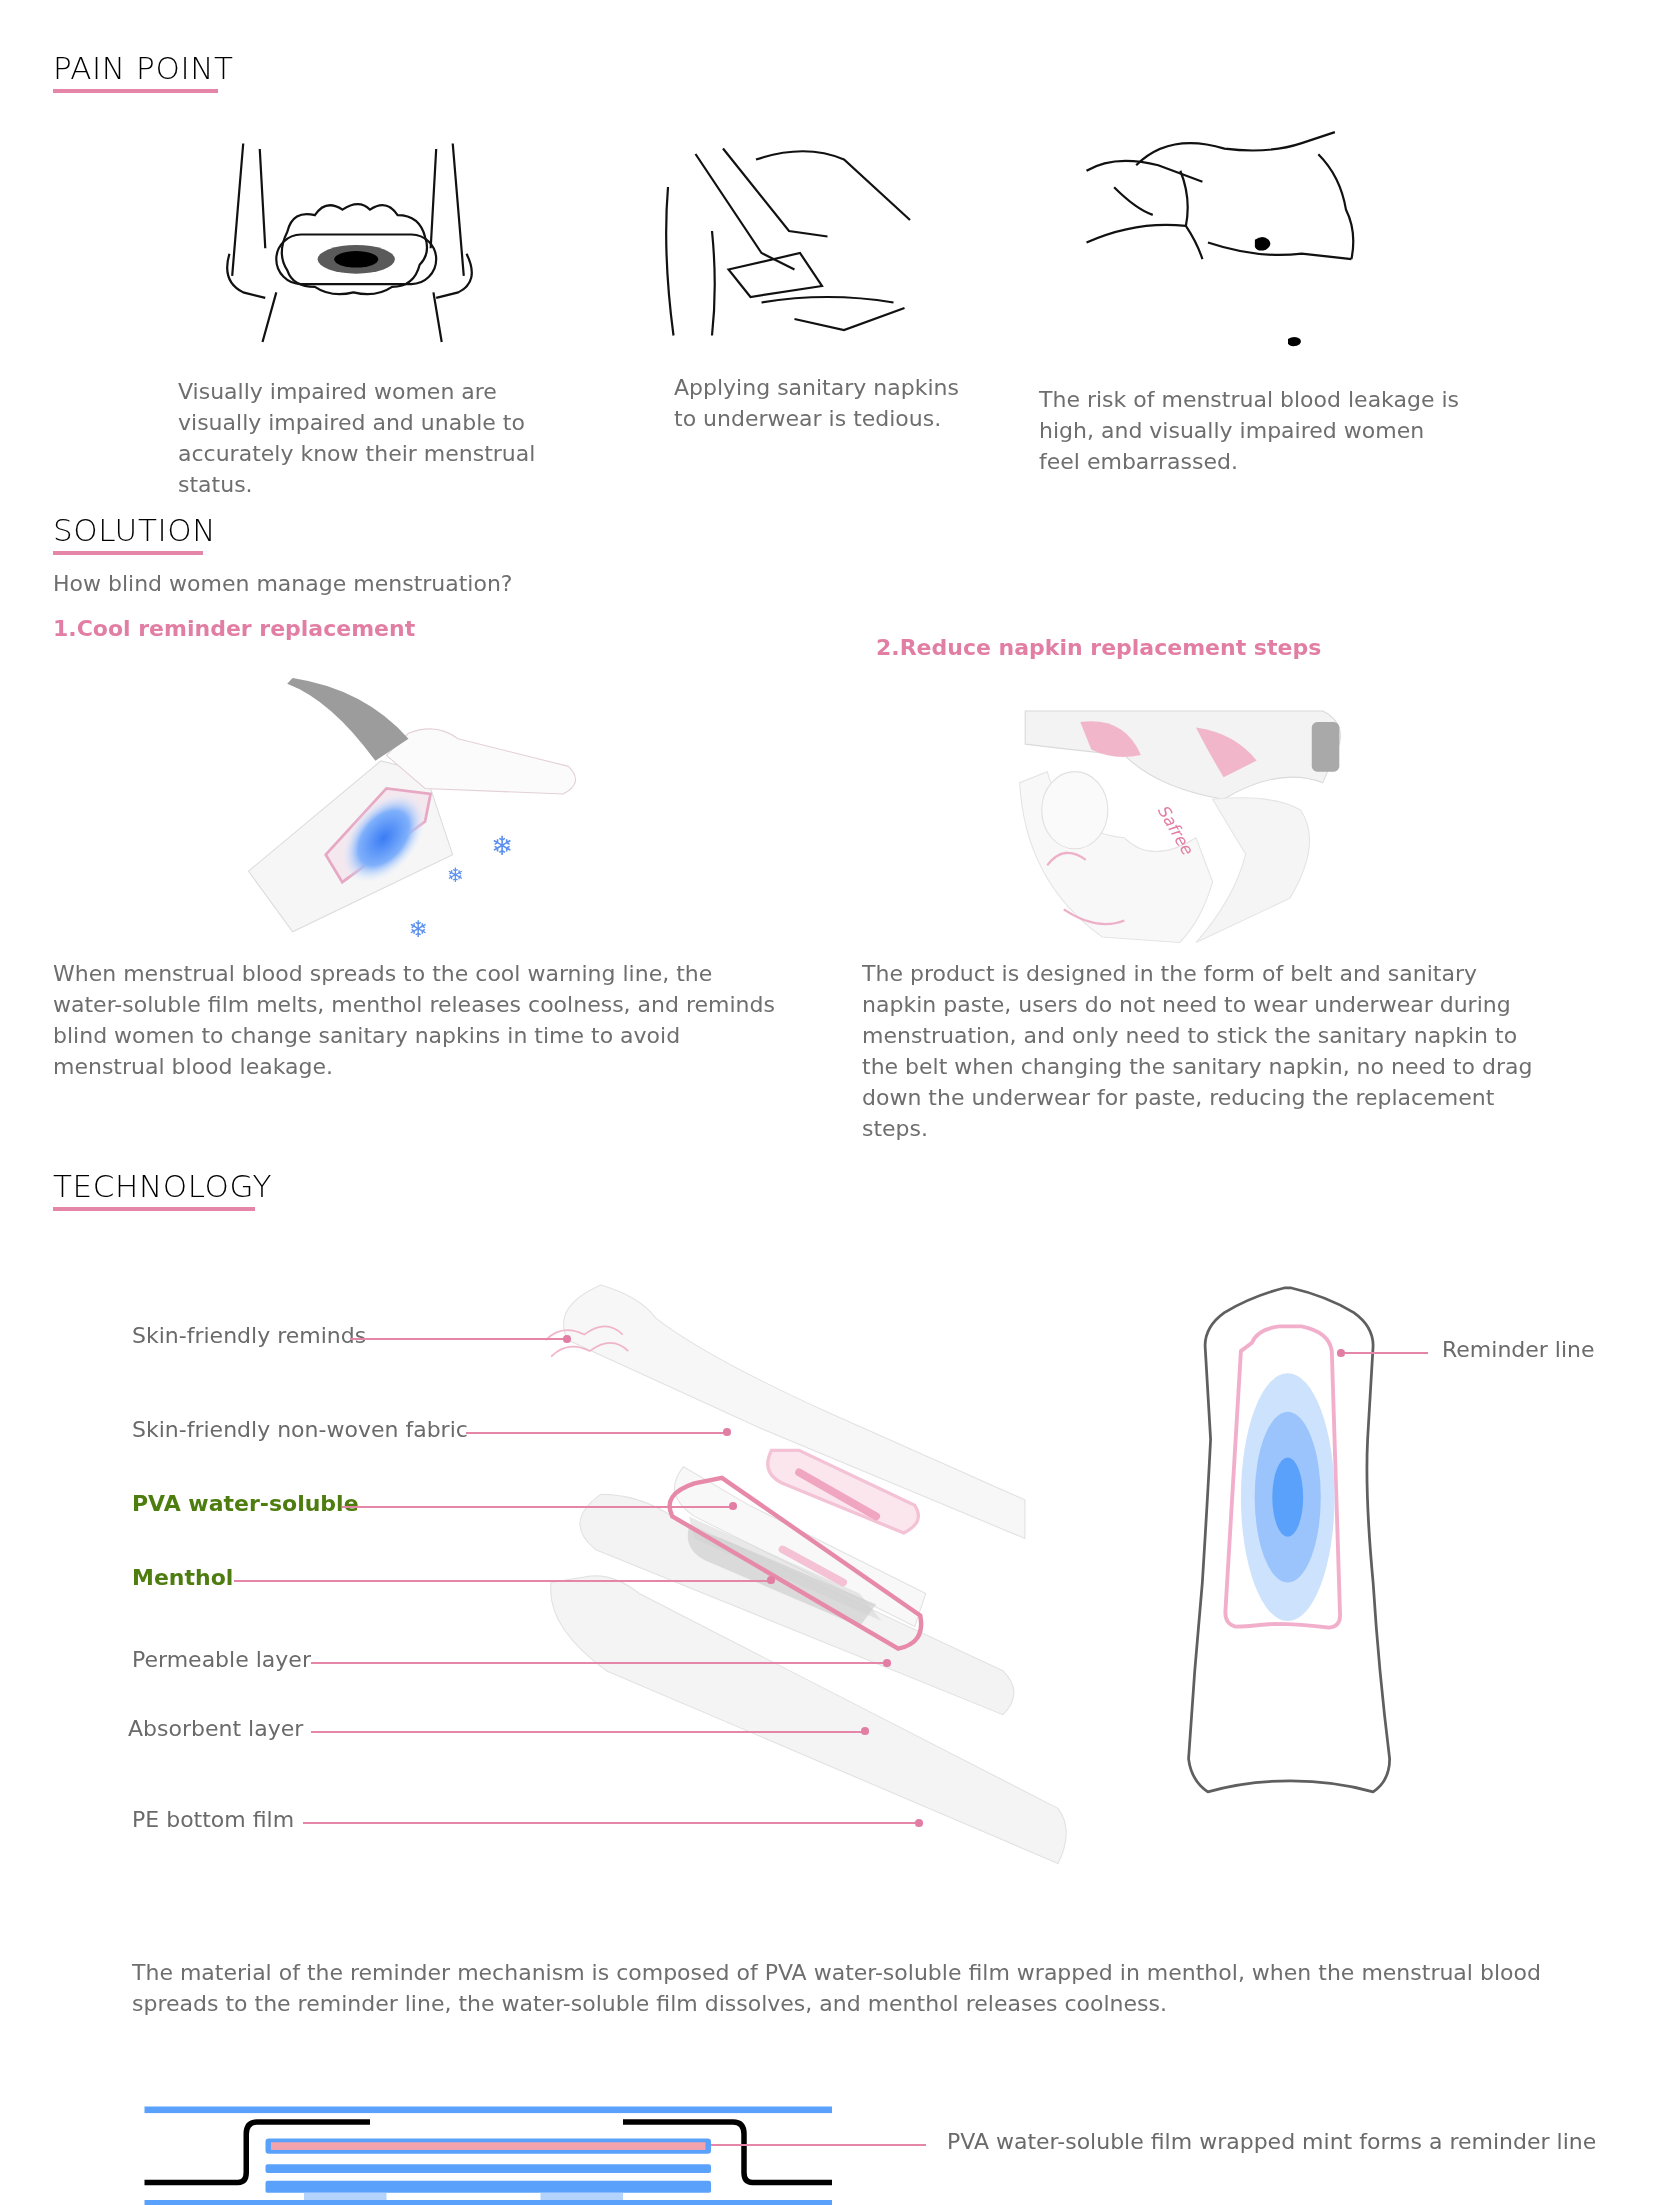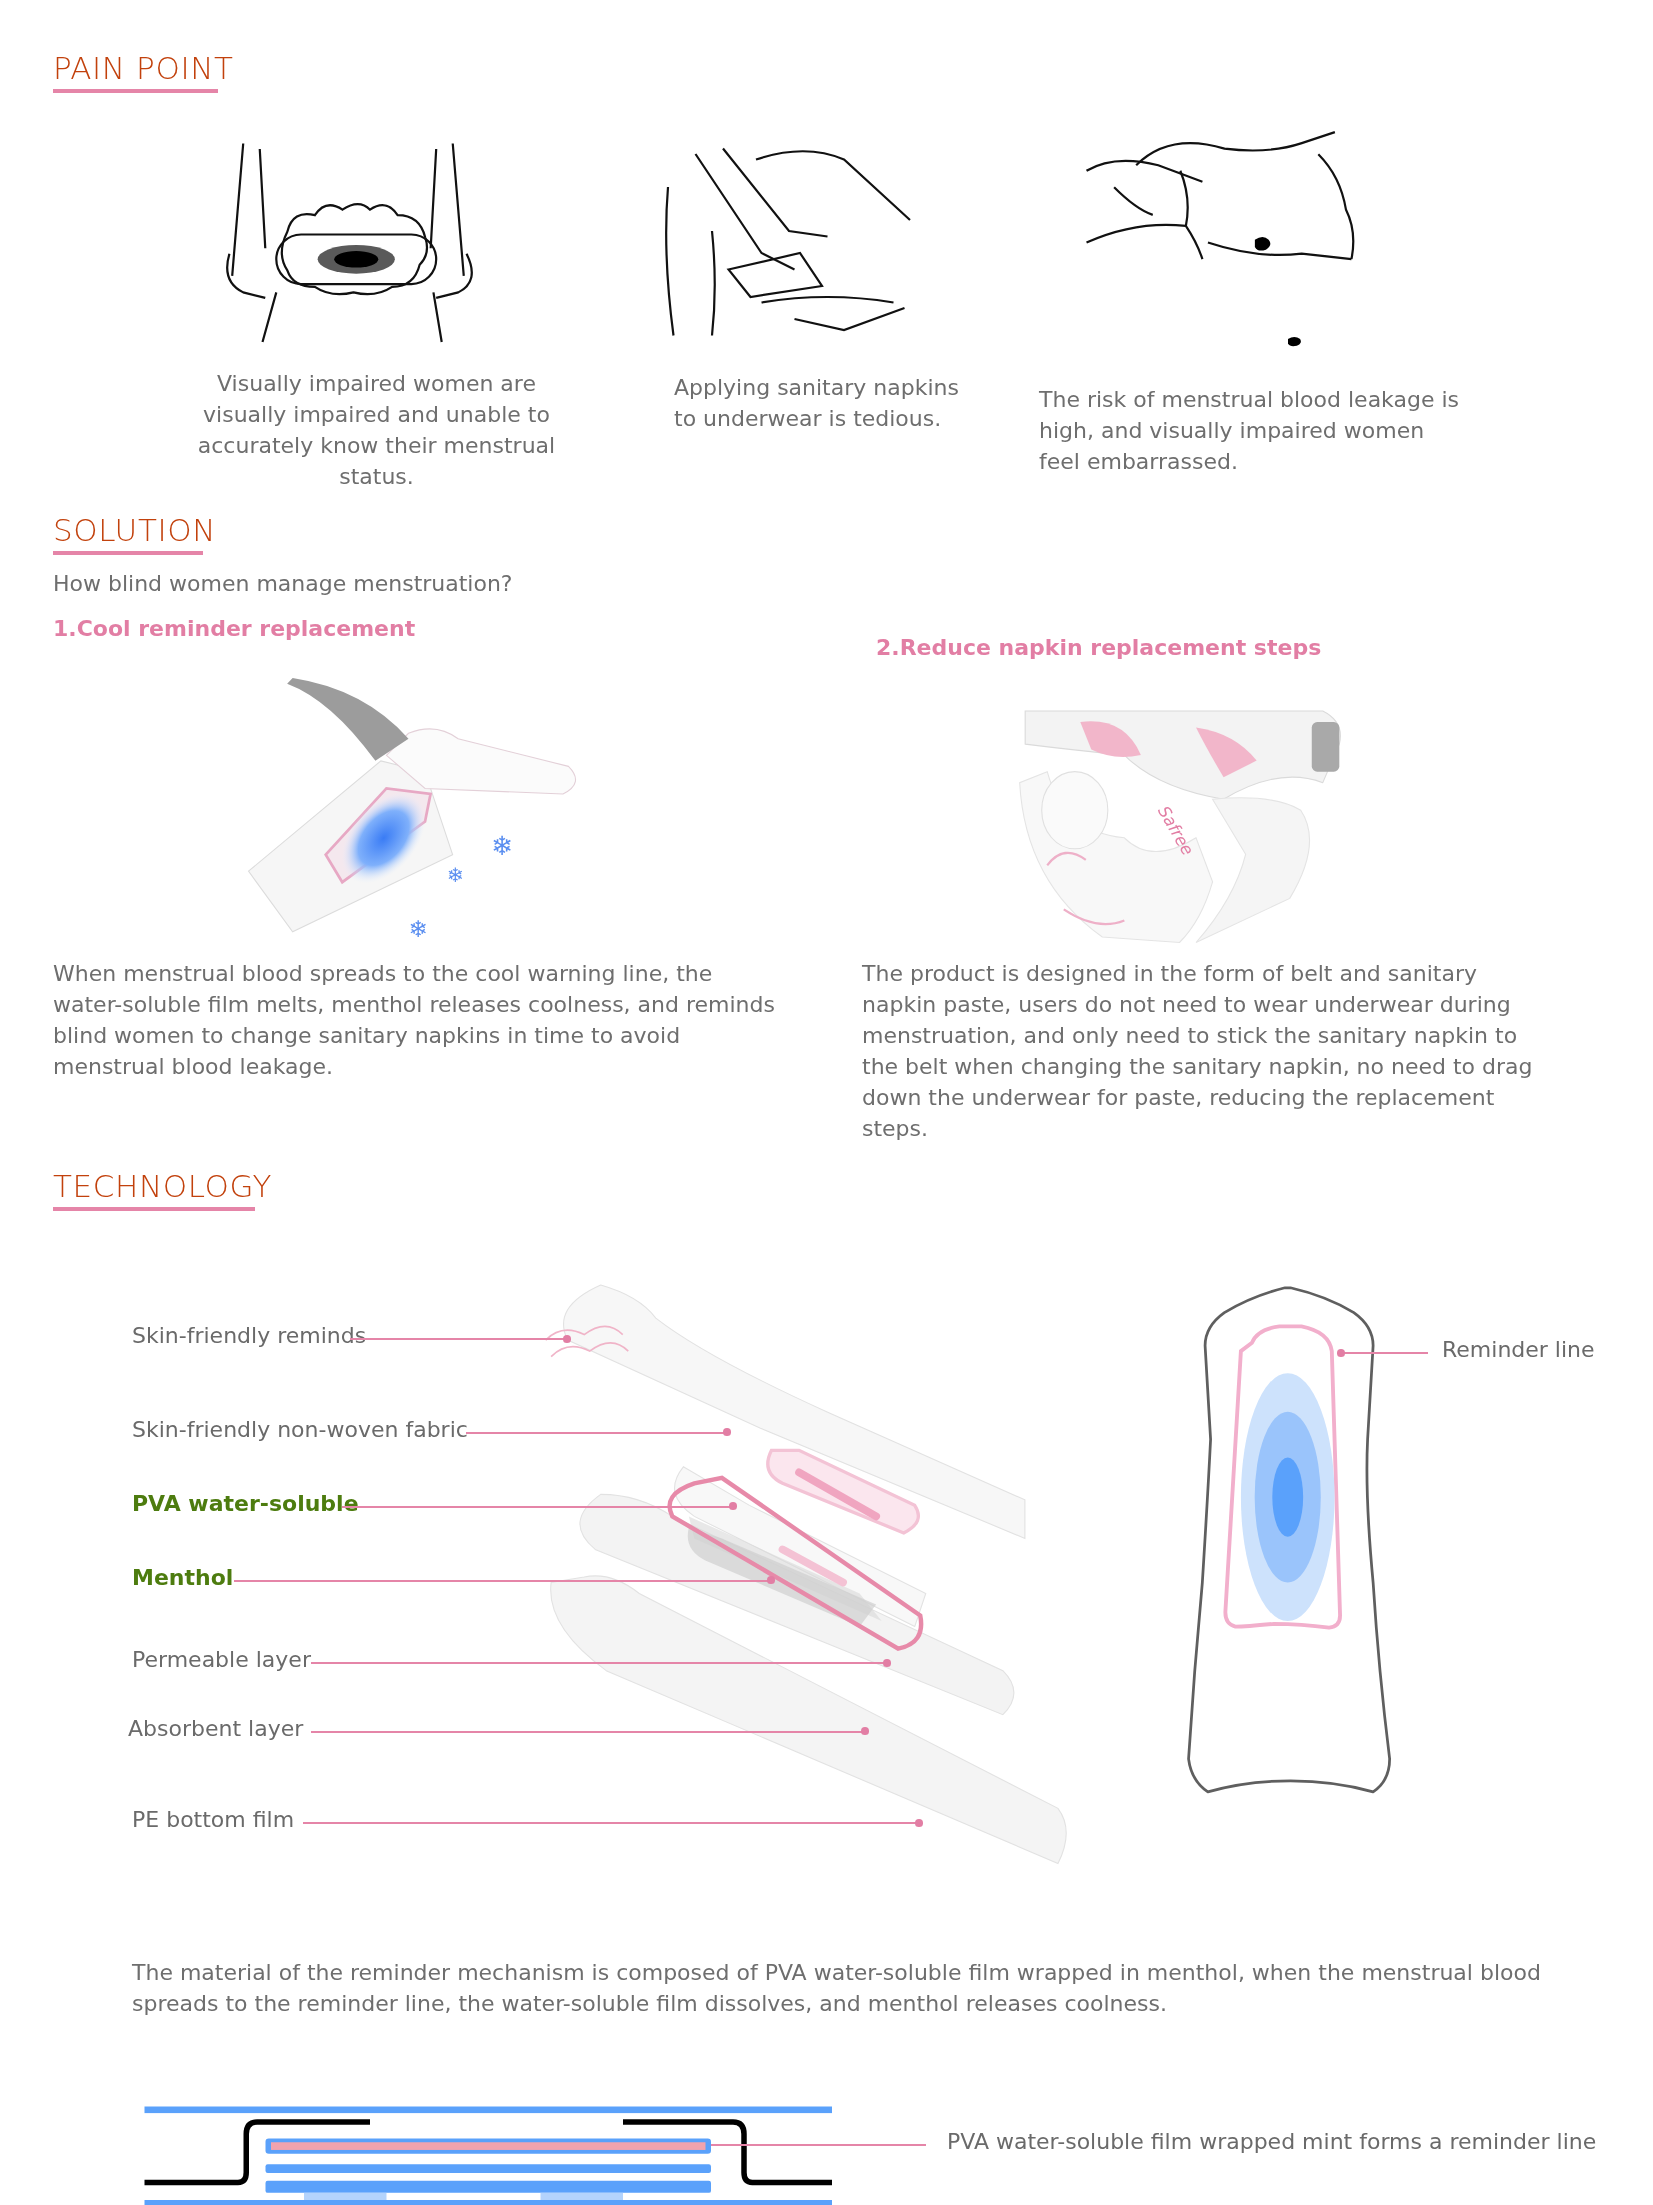--- a/index.html
+++ b/index.html
@@ -1,17 +1,17 @@
 <!DOCTYPE html>
 <html style="font-size:8.8px"><head>
 <meta charset="utf-8">
 <style>
   html,body{margin:0;padding:0;background:#ffffff;}
   body{width:1654px;height:2205px;position:relative;overflow:hidden;font-family:"DejaVu Sans",sans-serif;color:#666666;}
-  .heading{position:absolute;font-size:31px;color:#c2410c;font-weight:300;letter-spacing:0.6px;line-height:1;}
+  .heading{position:absolute;font-size:31px;color:#000000;font-weight:300;letter-spacing:0.6px;line-height:1;}
   .heading-underline{position:absolute;height:3.9px;background:#e585a8;}
   .body-text{position:absolute;font-size:22px;line-height:31px;color:#6e6e6e;}
   .subhead{position:absolute;font-size:22px;color:#e27ea4;font-weight:bold;}
   .label{position:absolute;font-size:22px;color:#6a6a6a;white-space:nowrap;}
   .label.pink{color:#4d7c0f;font-weight:bold;}
   .leader{position:absolute;height:1.7px;background:#e585a8;}
   .leader-dot{position:absolute;width:7.7px;height:7.7px;border-radius:50%;background:#e27ea4;}
   svg{position:absolute;overflow:visible;}
 </style>
 </head>
@@ -54,21 +54,21 @@
     <path d="M180 70 Q200 120 190 170 Q210 200 220 230"></path>
     <path d="M10 200 Q100 160 190 170"></path>
     <path d="M230 200 Q320 230 400 220 L490 230"></path>
     <path d="M430 40 Q470 80 480 140 Q500 180 490 230"></path>
     <path d="M60 100 Q100 140 130 150"></path>
   </g>
   <path d="M315 195 q15 -10 25 0 q8 10 -5 18 q-15 5 -20 -5 z" fill="#000"></path>
   <path d="M375 375 q12 -8 22 0 q5 8 -6 12 q-12 3 -16 -4 z" fill="#000"></path>
 </svg>
 
-<div class="body-text" style="left:178px;top:368px;width:397px;text-align:center;">Visually impaired women are visually impaired and unable to accurately know their menstrual status.</div>
+<div class="body-text" style="left:178px;top:376px;width:397px;">Visually impaired women are visually impaired and unable to accurately know their menstrual status.</div>
 <div class="body-text" style="left:674px;top:372px;width:287px;">Applying sanitary napkins to underwear is tedious.</div>
 <div class="body-text" style="left:1039px;top:372px;width:430px;margin-top:12px;">The risk of menstrual blood leakage is high, and visually impaired women feel embarrassed.</div>
 
 <div class="heading" style="left:53px;top:515px;">SOLUTION</div>
 <div class="heading-underline" style="left:53px;top:551px;width:150px;"></div>
 
 <div class="body-text" style="left:53px;top:568px;white-space:nowrap;">How blind women manage menstruation?</div>
 <div class="subhead" style="left:53px;top:616px;">1.Cool reminder replacement</div>
 <div class="subhead" style="left:876px;top:635px;">2.Reduce napkin replacement steps</div>
 

